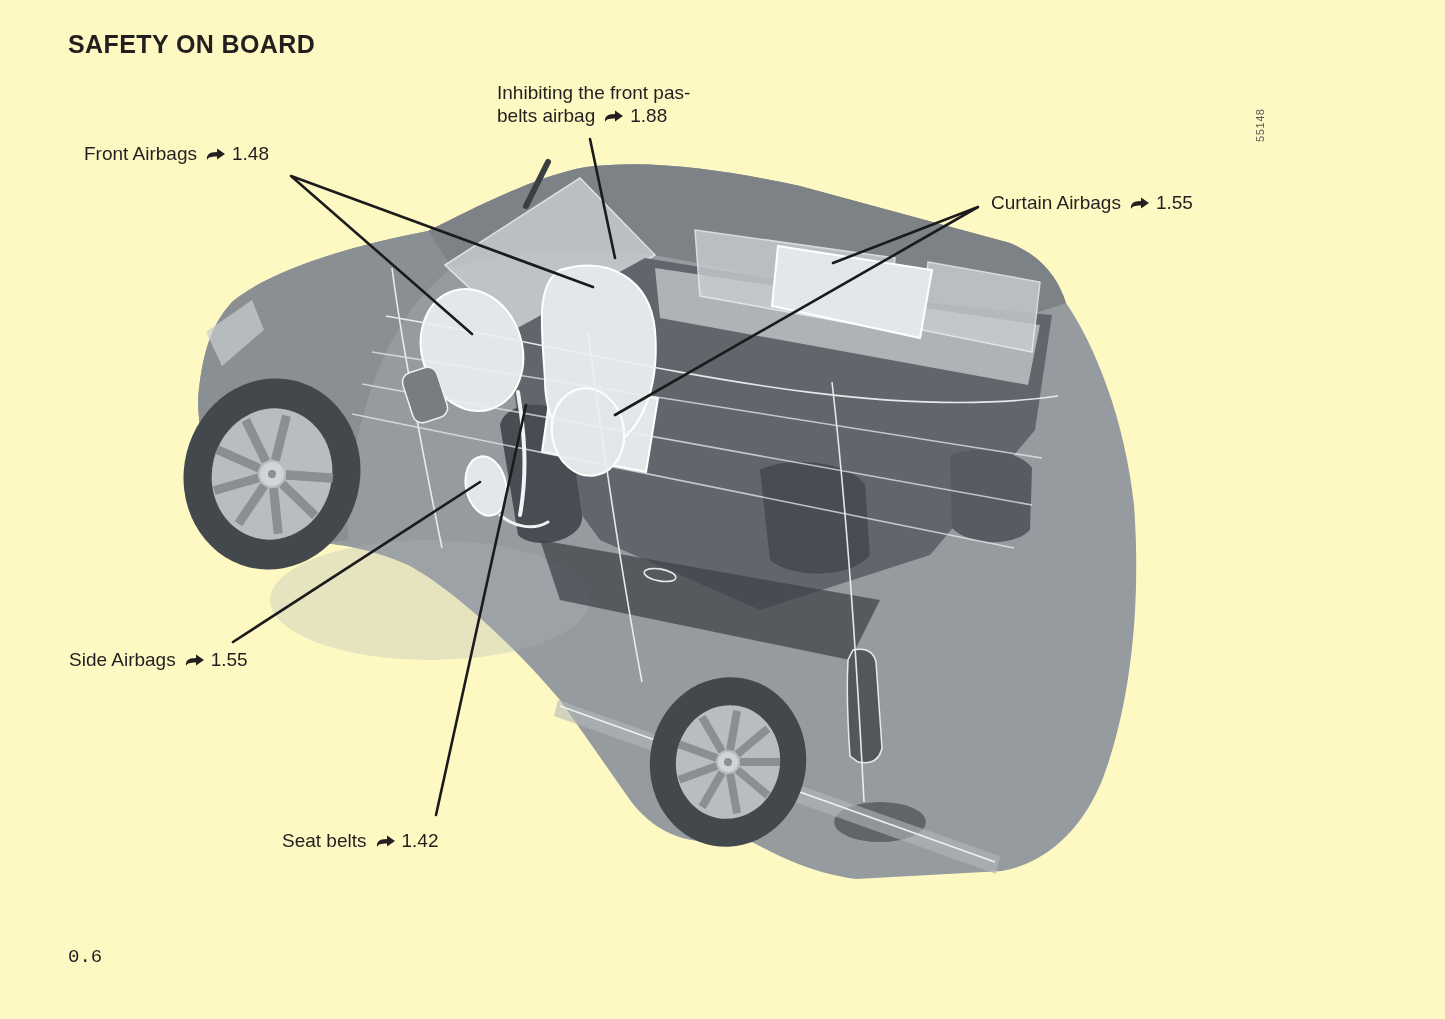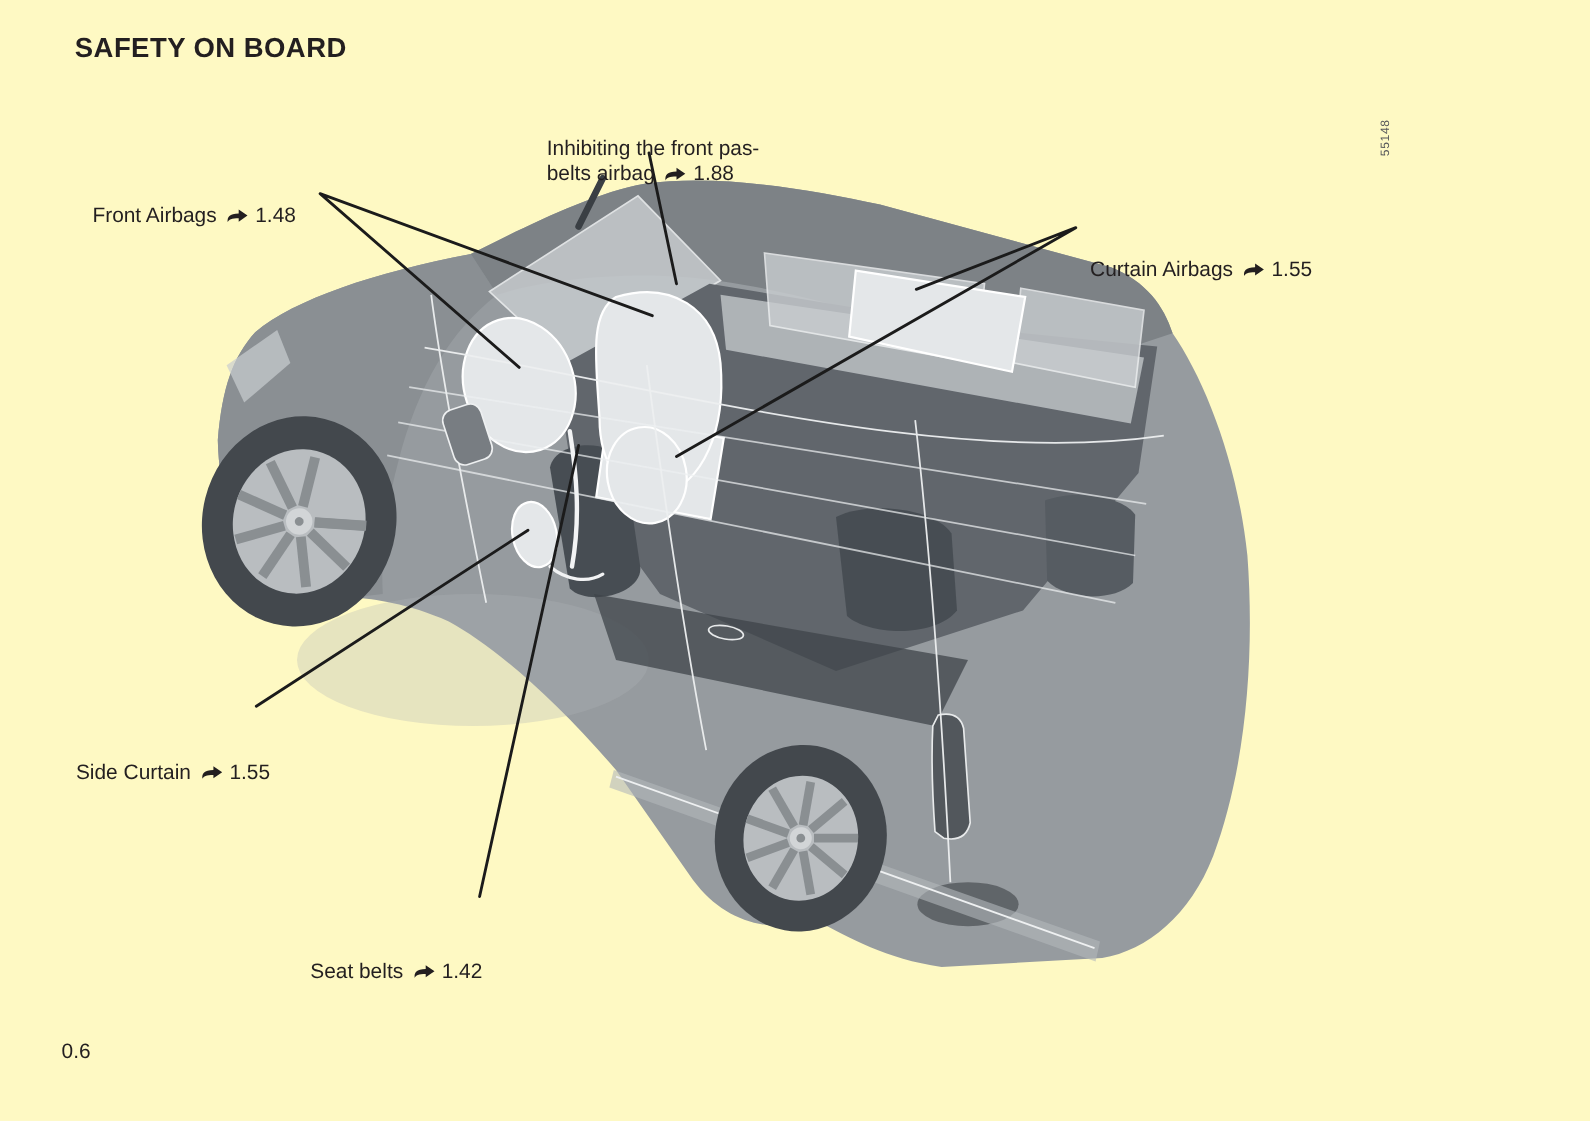--- a/index.html
+++ b/index.html
@@ -10,30 +10,30 @@
     font-family:"Liberation Sans", sans-serif;
     color:#231f20;
     overflow:hidden;
   }
   .title{
     position:absolute;left:68px;top:30px;margin:0;
     font-size:25px;font-weight:700;letter-spacing:.4px;color:#231f20;
   }
   .label{
     position:absolute;font-size:19px;line-height:23px;
-    white-space:nowrap;color:#231f20;margin-top:43px;
+    white-space:nowrap;color:#231f20;
   }
   .ref-arrow{display:inline-block;vertical-align:-1px;margin:0 6px 0 9px;}
   .ref-num{display:inline-block;}
   .fig-num{
     position:absolute;left:1254px;top:86px;height:56px;width:18px;
     writing-mode:vertical-rl;transform:rotate(180deg);
     font-size:11px;color:#58595b;letter-spacing:.6px;
   }
-  .page-num{position:absolute;left:56px;top:946px;font-size:19px;}
+  .page-num{position:absolute;left:68px;top:946px;font-size:19px;font-family:Liberation Mono, monospace;}
   svg.art{position:absolute;left:0;top:0;}
 </style>
 </head>
 <body>
 
 <div class="page">
 
   <h1 class="title">SAFETY ON BOARD</h1>
 
   <svg class="art" width="1445" height="1019" viewBox="0 0 1445 1019">
@@ -198,21 +198,21 @@
       </svg><span class="ref-num">1.48</span>
   </div>
 
   <div class="label" style="left:991px;top:191px;">
     <span>Curtain Airbags</span><svg class="ref-arrow" width="20" height="14" viewBox="0 0 20 14">
         <path fill="#231f20" d="M11,1.5 L19,7 L11,12.5 L11,9.5 C4.5,9.5 2,10.6 1,13 C0.4,8.4 2.5,5 11,5 Z"></path>
       </svg><span class="ref-num">1.55</span>
   </div>
 
   <div class="label" style="left:69px;top:648px;">
-    <span>Side Curtain</span><svg class="ref-arrow" width="20" height="14" viewBox="0 0 20 14">
+    <span>Side Airbags</span><svg class="ref-arrow" width="20" height="14" viewBox="0 0 20 14">
         <path fill="#231f20" d="M11,1.5 L19,7 L11,12.5 L11,9.5 C4.5,9.5 2,10.6 1,13 C0.4,8.4 2.5,5 11,5 Z"></path>
       </svg><span class="ref-num">1.55</span>
   </div>
 
   <div class="label" style="left:282px;top:829px;">
     <span>Seat belts</span><svg class="ref-arrow" width="20" height="14" viewBox="0 0 20 14">
         <path fill="#231f20" d="M11,1.5 L19,7 L11,12.5 L11,9.5 C4.5,9.5 2,10.6 1,13 C0.4,8.4 2.5,5 11,5 Z"></path>
       </svg><span class="ref-num">1.42</span>
   </div>
 

